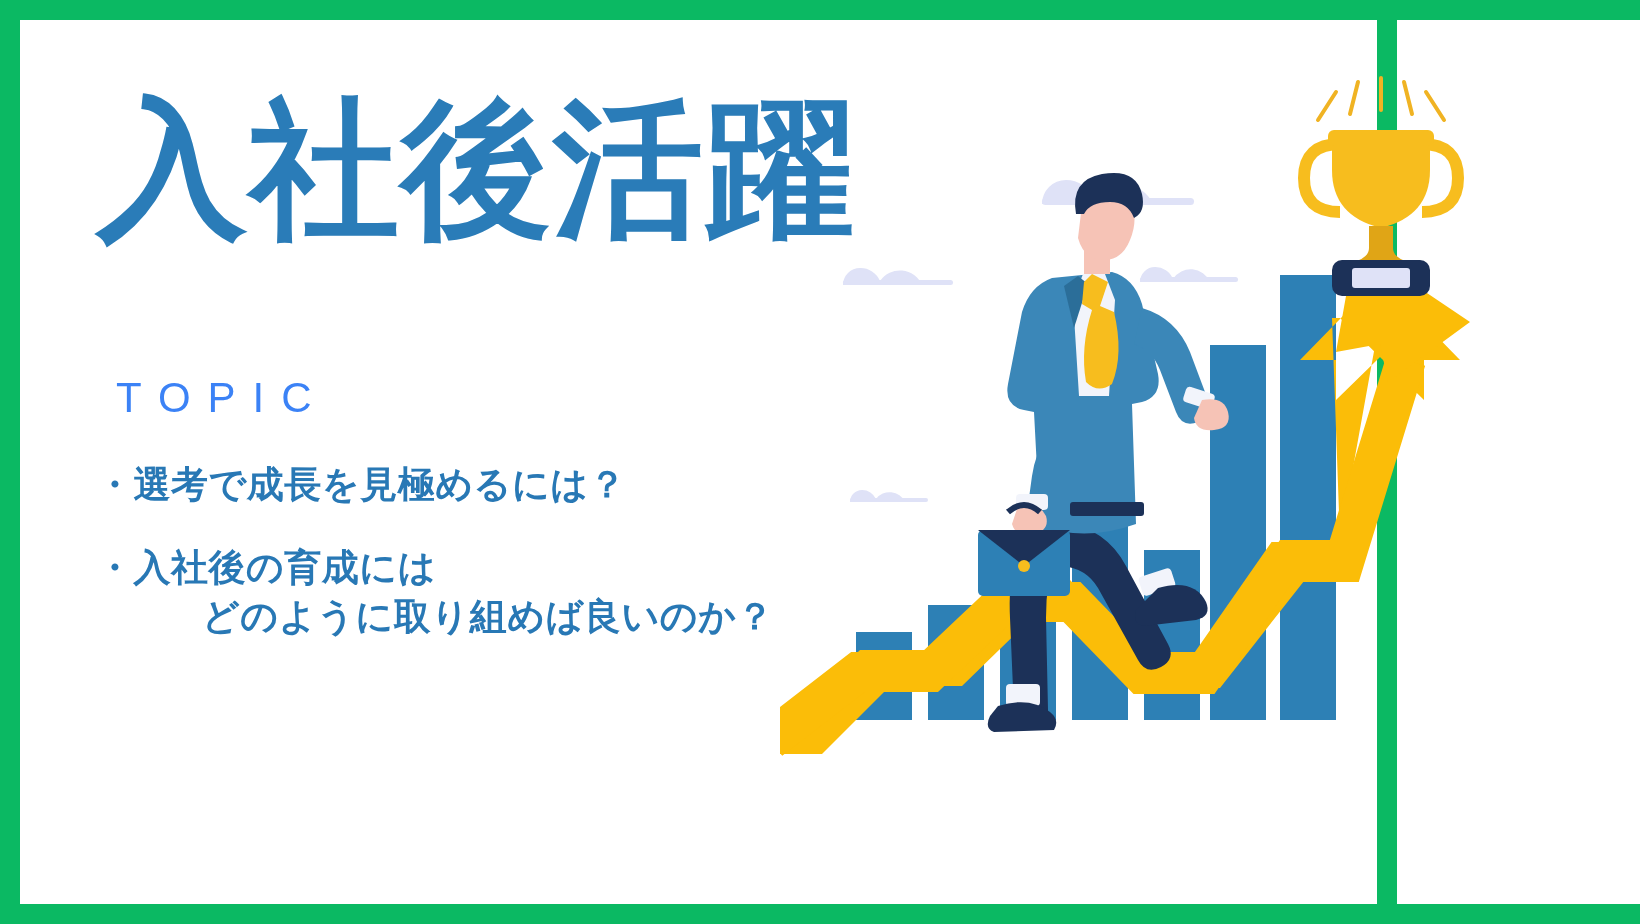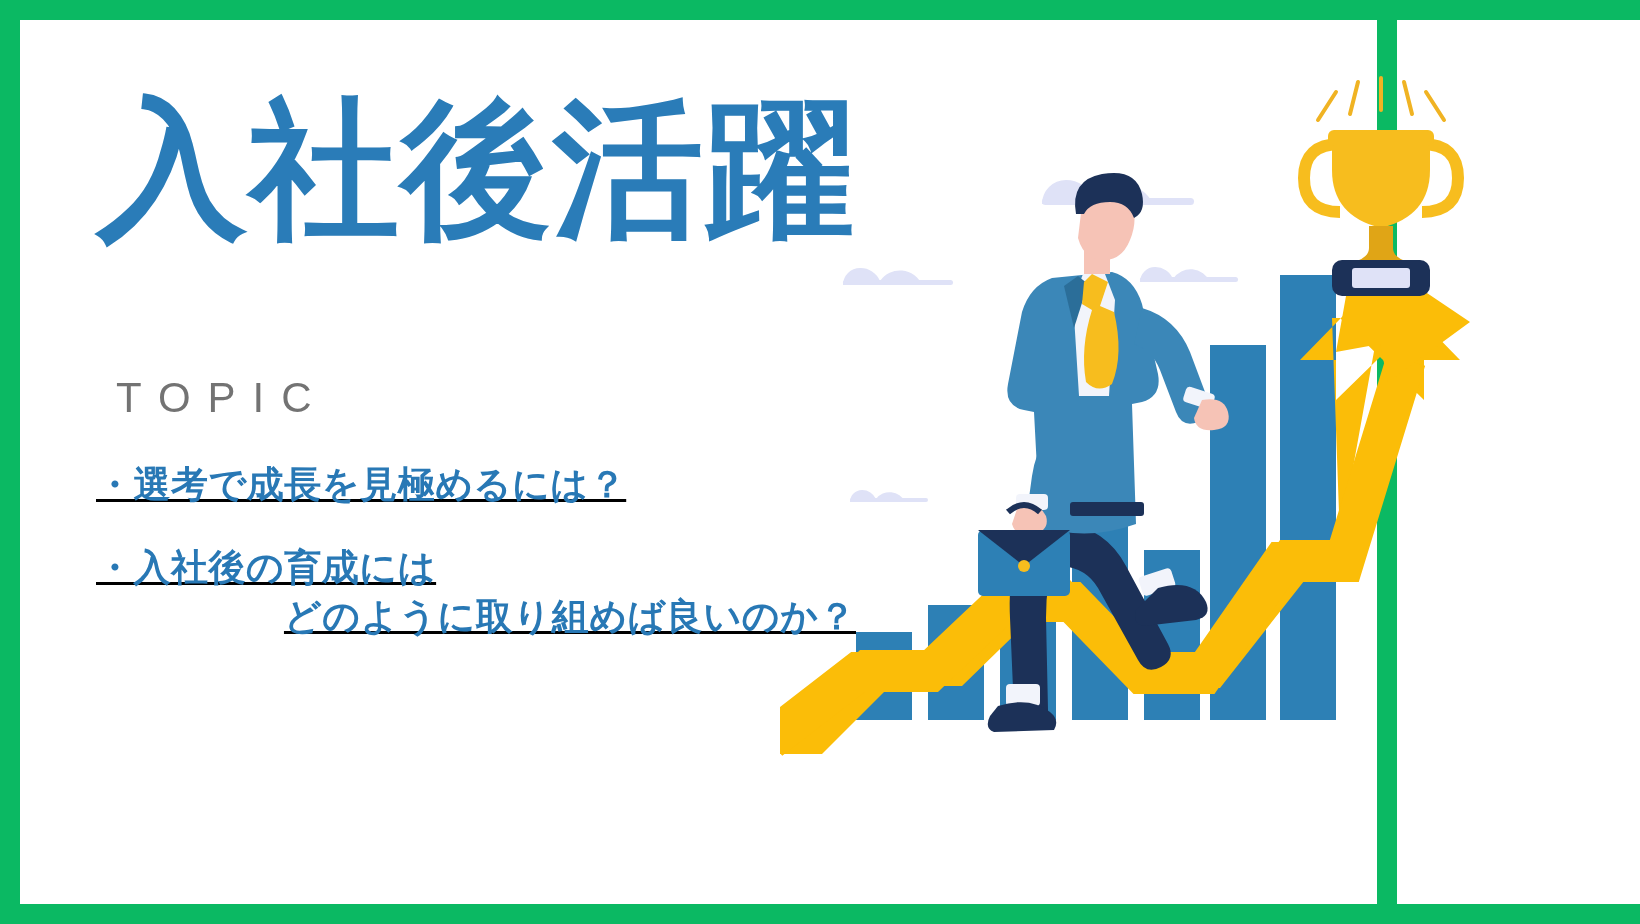--- a/index.html
+++ b/index.html
@@ -27,39 +27,37 @@
   
   .title{
     position:absolute;left:97px;top:85px;
     font-size:150px;line-height:1.12;
     font-weight:700;color:#2a7cb8;
     letter-spacing:2px;
     white-space:nowrap;
   }
   .topic-label{
     position:absolute;left:116px;top:374px;
-    font-size:42px;font-weight:400;color:#737373;
+    font-size:42px;font-weight:400;color:#3b82f6;
     letter-spacing:17px;
   }
   .bullets{
     position:absolute;left:96px;top:460px;
     width:760px;
-    text-decoration:underline;
   }
   .bullet{
     font-size:37px;font-weight:700;color:#2878b5;
     line-height:1.33;
     margin-bottom:34px;
     white-space:nowrap;
     letter-spacing:0.5px;
   }
   .bullet .cont{
     display:block;
     padding-left:106px;
-    text-align:right;
   }
 
   
   .art{
     position:absolute;left:780px;top:60px;
     width:840px;height:700px;
   }
   .art svg{display:block;}
 </style>
 </head>

